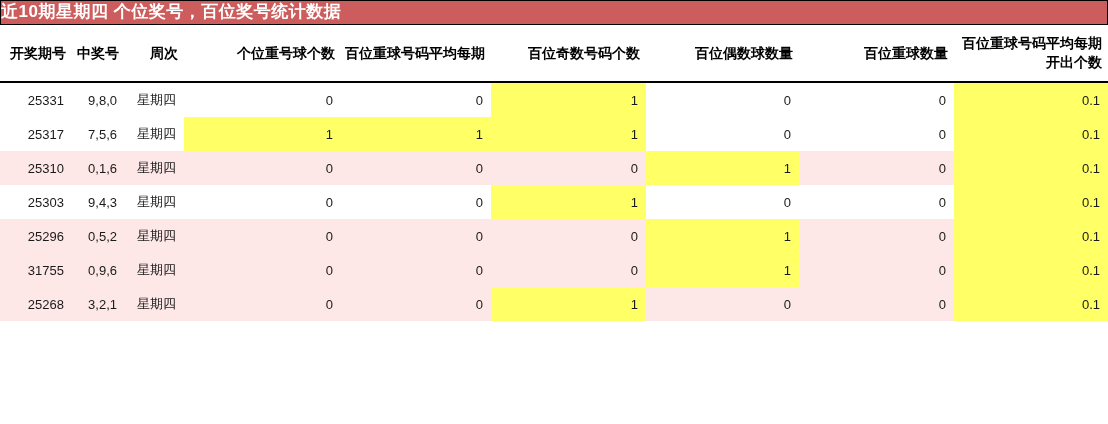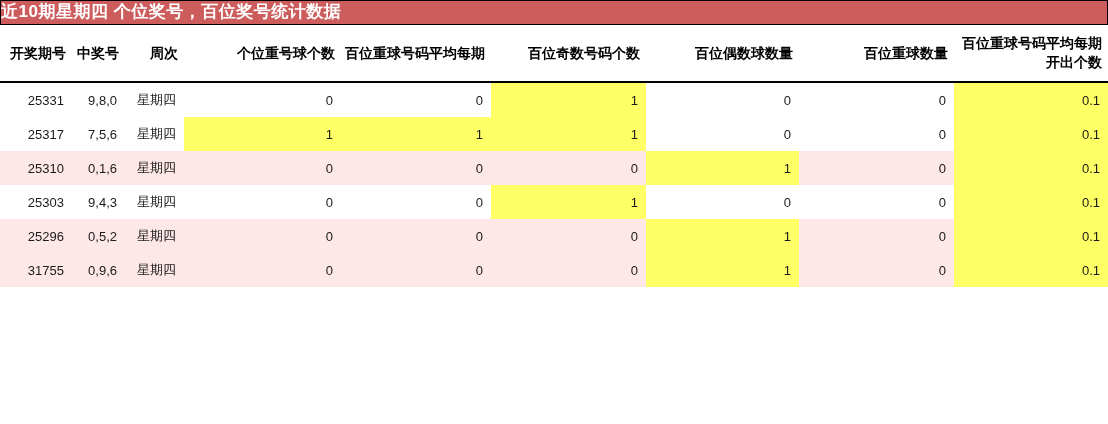--- a/index.html
+++ b/index.html
@@ -156,14 +156,25 @@
         <td>31755</td>
         <td>0,9,6</td>
         <td>星期四</td>
         <td>0</td>
         <td>0</td>
         <td>0</td>
         <td class="hl">1</td>
         <td>0</td>
         <td class="hl">0.1</td>
       </tr>
+      <tr class="stripe">
+        <td>25268</td>
+        <td>3,2,1</td>
+        <td>星期四</td>
+        <td>0</td>
+        <td>0</td>
+        <td class="hl">1</td>
+        <td>0</td>
+        <td>0</td>
+        <td class="hl">0.1</td>
+      </tr>
     </tbody>
 </table>
 
 </body></html>

